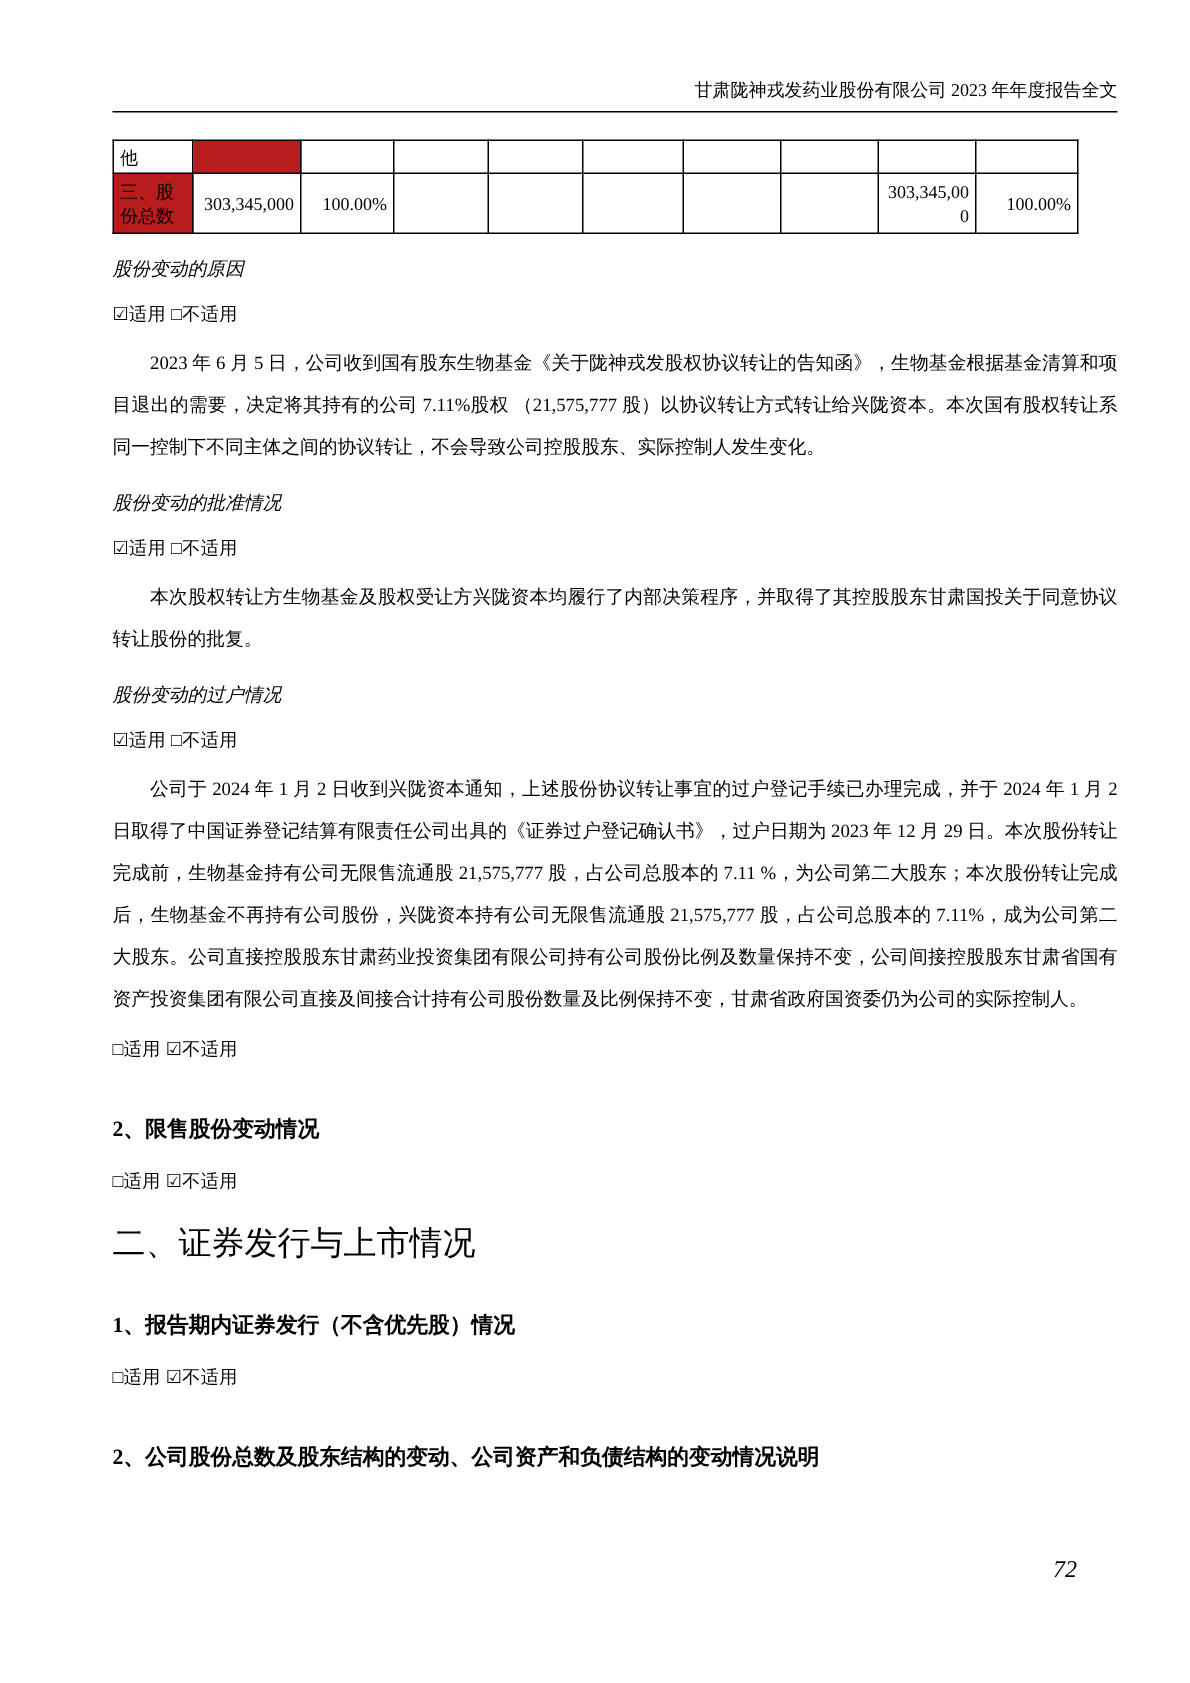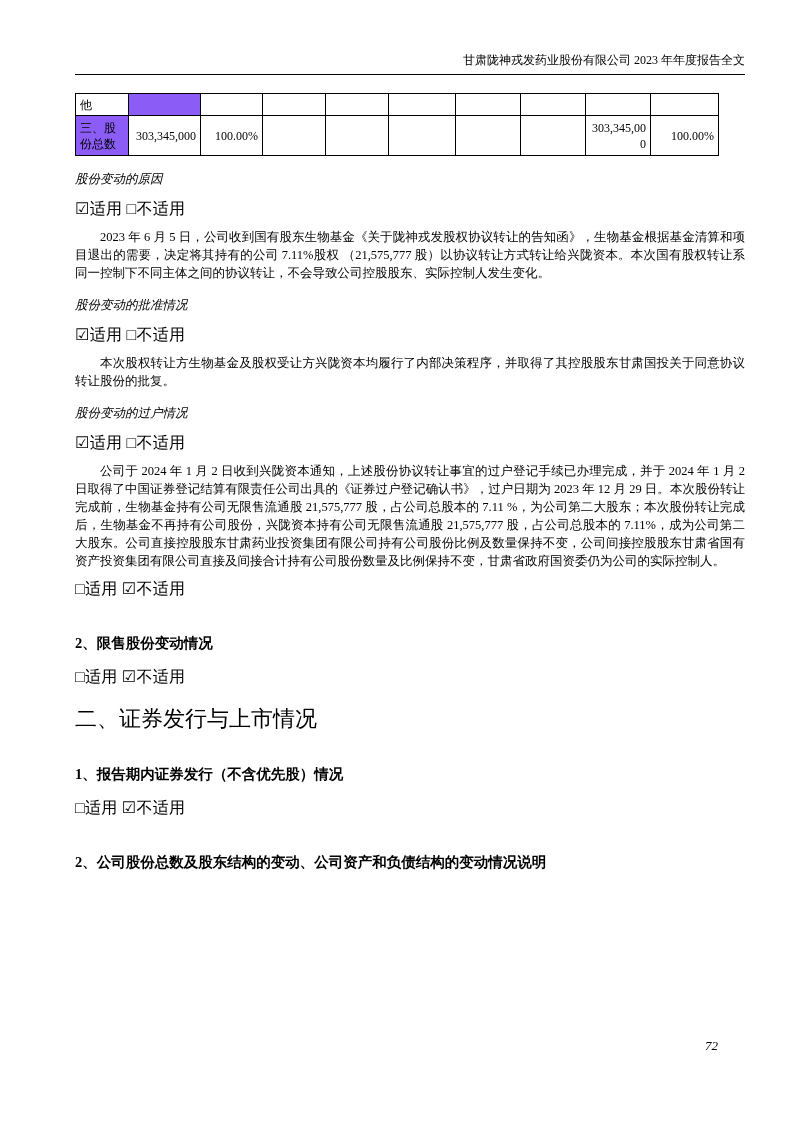--- a/index.html
+++ b/index.html
@@ -31,58 +31,58 @@
   }
   table.tbl td {
     border: 1px solid #000;
     padding: 2px 4px;
     vertical-align: middle;
     overflow-wrap: anywhere;
     line-height: 16px;
   }
   table.tbl tr.r0 td { height: 22px; }
   table.tbl tr.r1 td { height: 40px; }
-  td.shaded { background: #8b5cf6; }
+  td.shaded { background: #b91c1c; }
   td.num { text-align: right; }
   .label {
     font-size: 12.5px;
     line-height: 21px;
     margin: 13px 0 0 0;
     font-style: italic;
   }
   .check {
-    font-size: 16px;
+    font-size: 12px;
     line-height: 20px;
     margin: 9px 0 9px 0;
     letter-spacing: 0.3px;
   }
   .para {
     font-size: 12.5px;
-    line-height: 18px;
+    line-height: 28px;
     text-indent: 2em;
     text-align: justify;
     margin: 3px 0 3px 0;
   }
   .h3 {
     font-size: 14.5px;
     font-weight: bold;
     margin: 34px 0 14px 0;
     line-height: 20px;
   }
   .h2 {
     font-size: 22px;
     font-weight: normal;
     margin: 20px 0 6px 0;
     line-height: 23px;
   }
   .page-number {
     position: absolute;
     top: 1038px;
     right: 75px;
-    font-size: 13px;
+    font-size: 16px;
     font-style: italic;
   }
 </style>
 </head>
 <body>
 
 <div class="page">
 
   <div class="header">
     <span>甘肃陇神戎发药业股份有限公司 2023 年年度报告全文</span>

